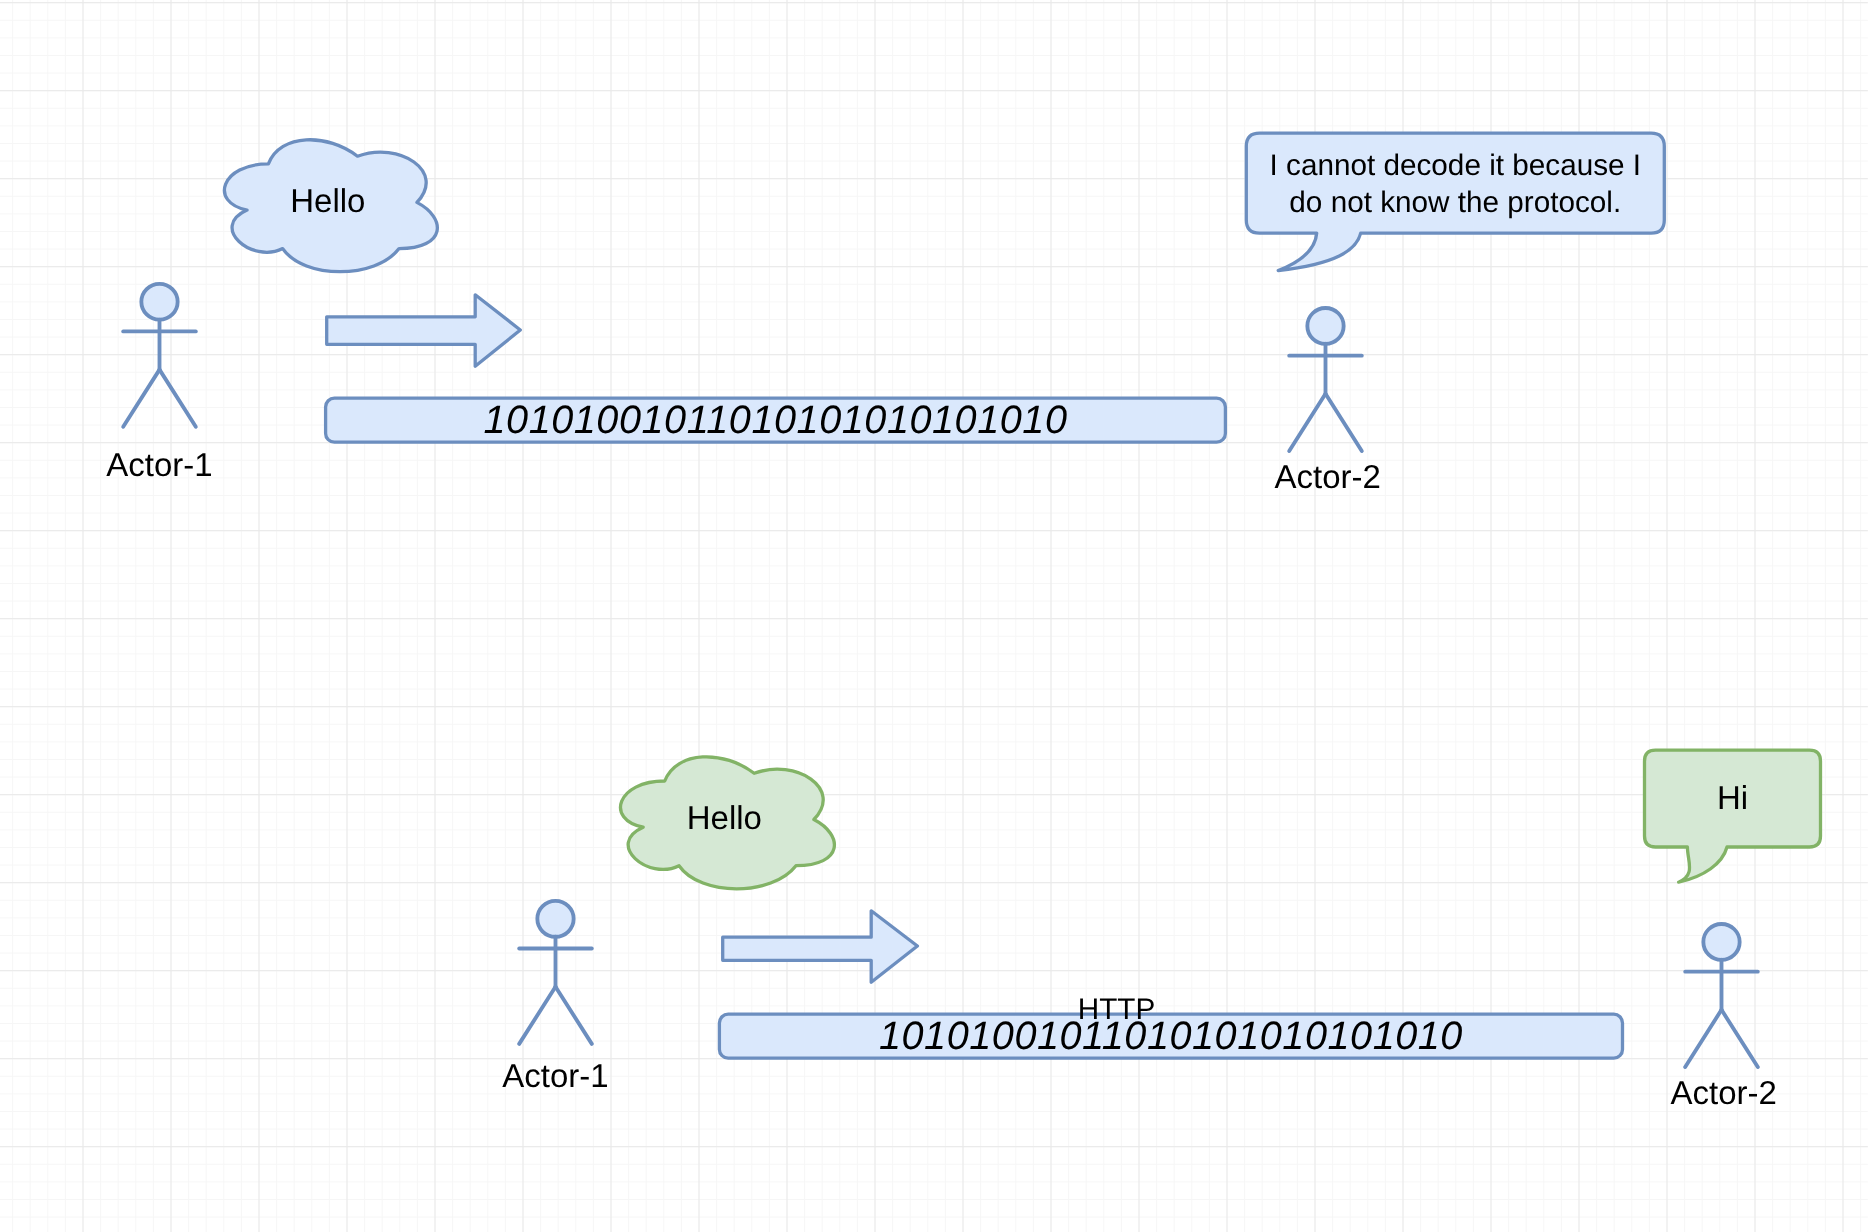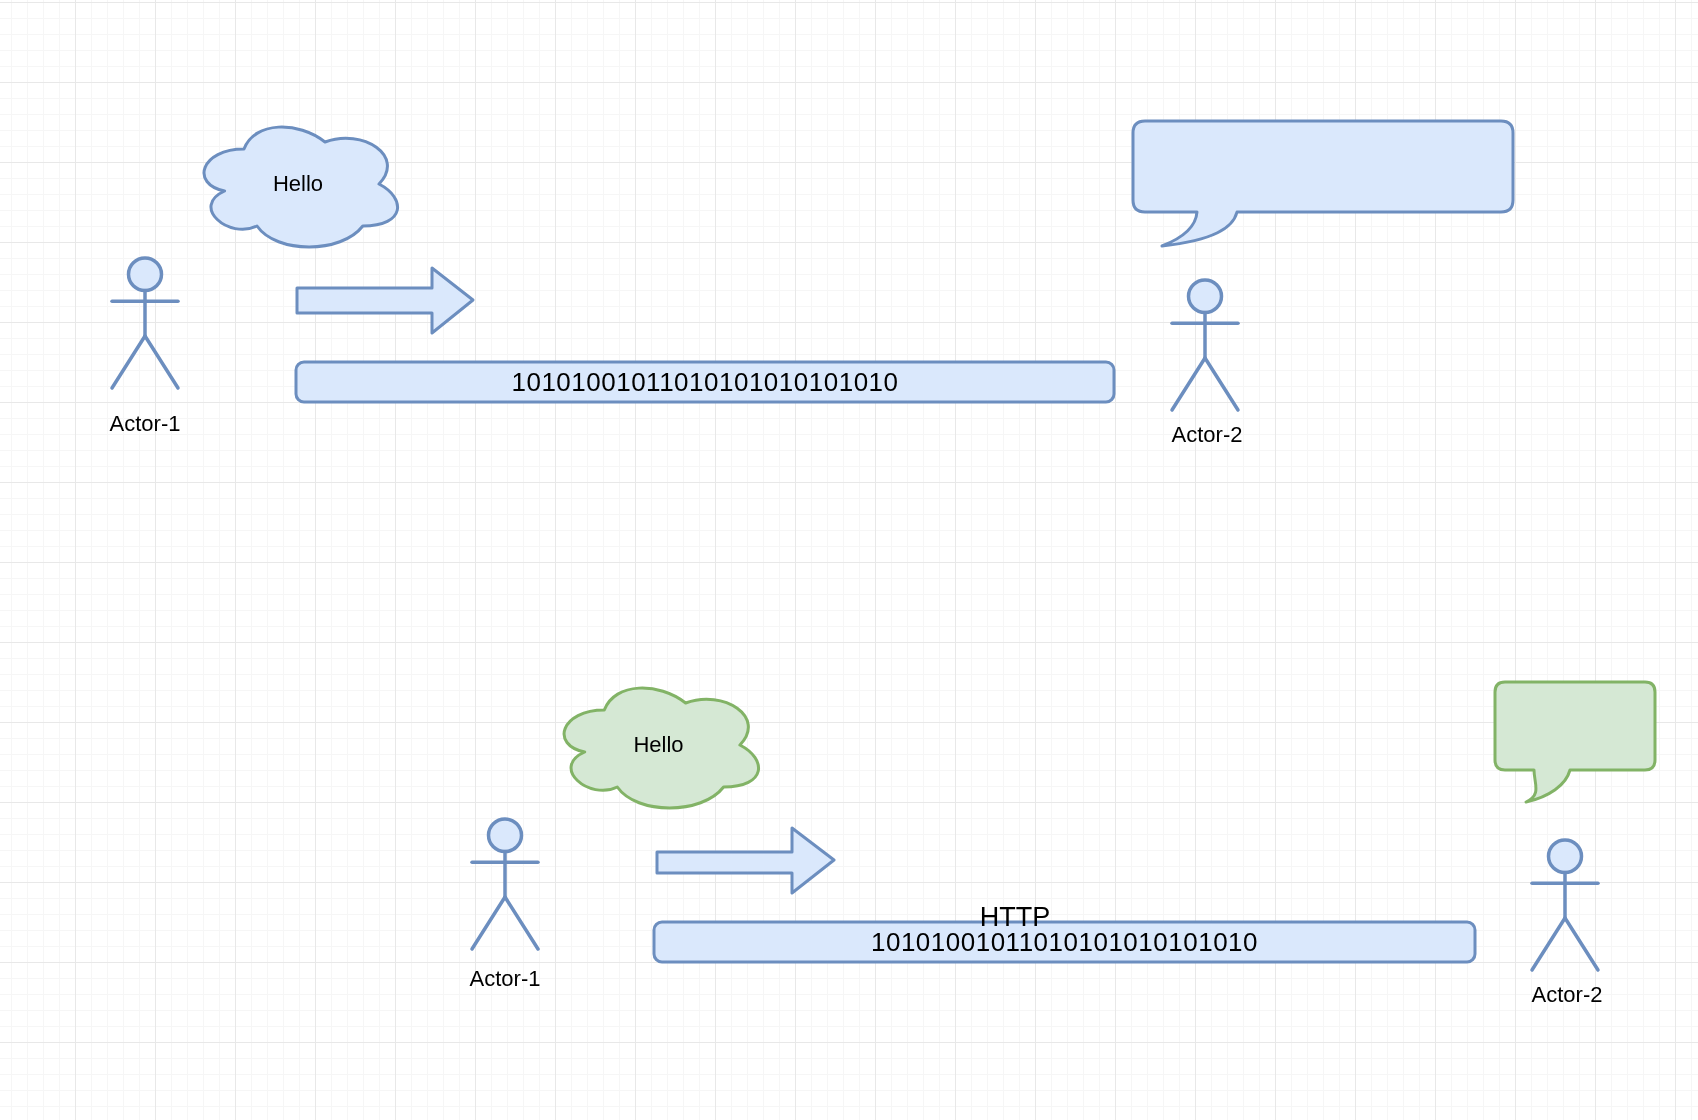--- a/index.html
+++ b/index.html
@@ -32,23 +32,23 @@
   .actor-head  { fill: #dae8fc; stroke: #6c8ebf; stroke-width: 3.5; }
 
   .txt {
     position: absolute;
     display: flex;
     align-items: center;
     justify-content: center;
     text-align: center;
     box-sizing: border-box;
   }
-  .t26 { font-size: 22px; }
+  .t26 { font-size: 30px; }
   .t27 { font-size: 27px; }
-  .bits { font-size: 26px; letter-spacing: 0.5px; }
+  .bits { font-size: 36px; letter-spacing: 0.5px; font-style: italic; }
   .bubble-text { font-size: 27px; line-height: 34px; padding: 0 10px; }
 </style>
 </head>
 <body>
 
 <div class="canvas">
 
   <svg class="shapes" viewBox="0 0 1698 1120" xmlns="http://www.w3.org/2000/svg">
 
     <g>
@@ -135,27 +135,29 @@
       <line class="actor-line" x1="1565" y1="918" x2="1598" y2="970"></line>
     </g>
   </svg>
 
   <div class="txt t26" style="left:190px; top:114px; width:216px; height:140px;">Hello</div>
 
   <div class="txt t26" style="left:65px; top:409px; width:160px; height:30px;">Actor-1</div>
 
   <div class="txt bits" style="left:296px; top:362px; width:818px; height:40px;">10101001011010101010101010</div>
 
+  <div class="txt bubble-text" style="left:1133px; top:121px; width:380px; height:91px;">I cannot decode it because I do not know the protocol.</div>
 
   <div class="txt t26" style="left:1127px; top:420px; width:160px; height:30px;">Actor-2</div>
 
   <div class="txt t26" style="left:550px; top:675px; width:217px; height:140px;">Hello</div>
 
   <div class="txt t26" style="left:425px; top:964px; width:160px; height:30px;">Actor-1</div>
 
   <div class="txt t27" style="left:935px; top:902px; width:160px; height:30px;">HTTP</div>
 
   <div class="txt bits" style="left:654px; top:922px; width:821px; height:40px;">10101001011010101010101010</div>
 
+  <div class="txt t26" style="left:1495px; top:682px; width:160px; height:88px;">Hi</div>
 
   <div class="txt t26" style="left:1487px; top:980px; width:160px; height:30px;">Actor-2</div>
 
 </div>
 
 </body></html>

